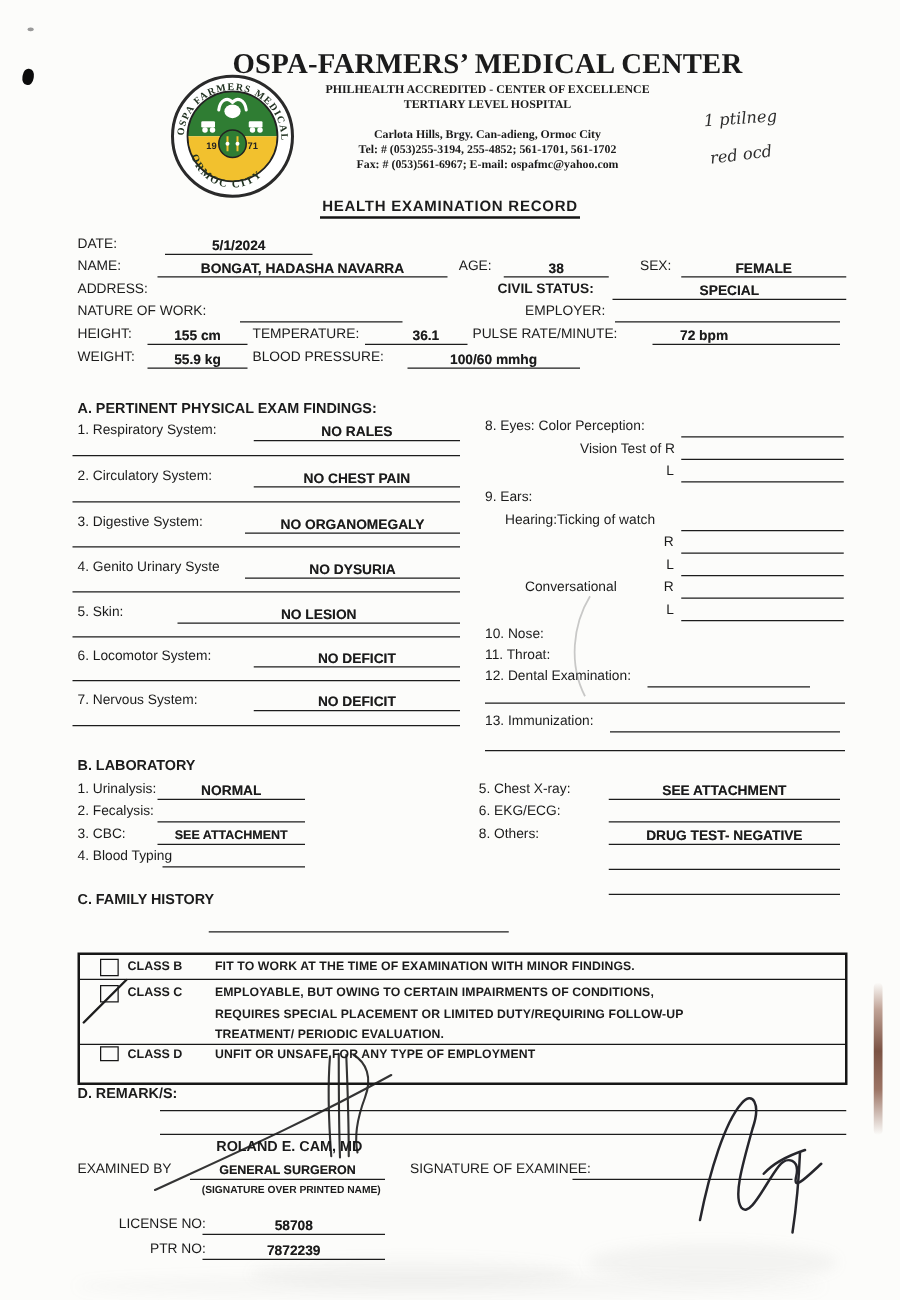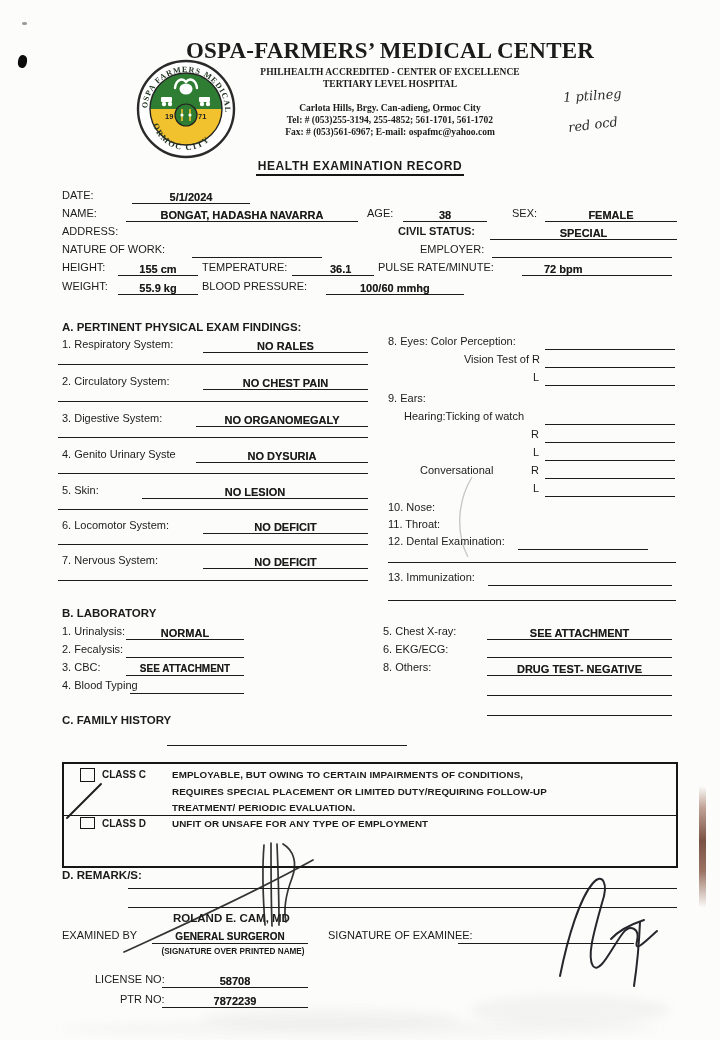--- a/index.html
+++ b/index.html
@@ -264,20 +264,25 @@
   <div class="ln" style="left:487px;top:661px;width:185px;">
       <span>DRUG TEST- NEGATIVE</span>
     </div>
   <div class="ln" style="left:487px;top:681px;width:185px;"></div>
   <div class="ln" style="left:487px;top:701px;width:185px;"></div>
 
   <div class="sec" style="left:62px;top:714px;">C. FAMILY HISTORY</div>
   <div class="ln" style="left:167px;top:731px;width:240px;"></div>
 
   <div class="ctable">
+    <div class="crow" style="height:20px;">
+      <div class="cbox" style="top:3px;"></div>
+      <div class="cclass" style="top:4px;">CLASS B</div>
+      <div class="cdesc" style="top:4px;">FIT TO WORK AT THE TIME OF EXAMINATION WITH MINOR FINDINGS.</div>
+    </div>
     <div class="crow" style="height:52px;">
       <div class="cbox" style="top:4px;"></div>
       <div class="cclass" style="top:5px;">CLASS C</div>
       <div class="cdesc" style="top:5px;">EMPLOYABLE, BUT OWING TO CERTAIN IMPAIRMENTS OF CONDITIONS,</div>
       <div class="cdesc" style="top:22px;">REQUIRES SPECIAL PLACEMENT OR LIMITED DUTY/REQUIRING FOLLOW-UP</div>
       <div class="cdesc" style="top:38px;">TREATMENT/ PERIODIC EVALUATION.</div>
     </div>
     <div class="crow" style="height:14.5px;">
       <div class="cbox" style="top:1px;height:10px;"></div>
       <div class="cclass" style="top:2px;">CLASS D</div>

